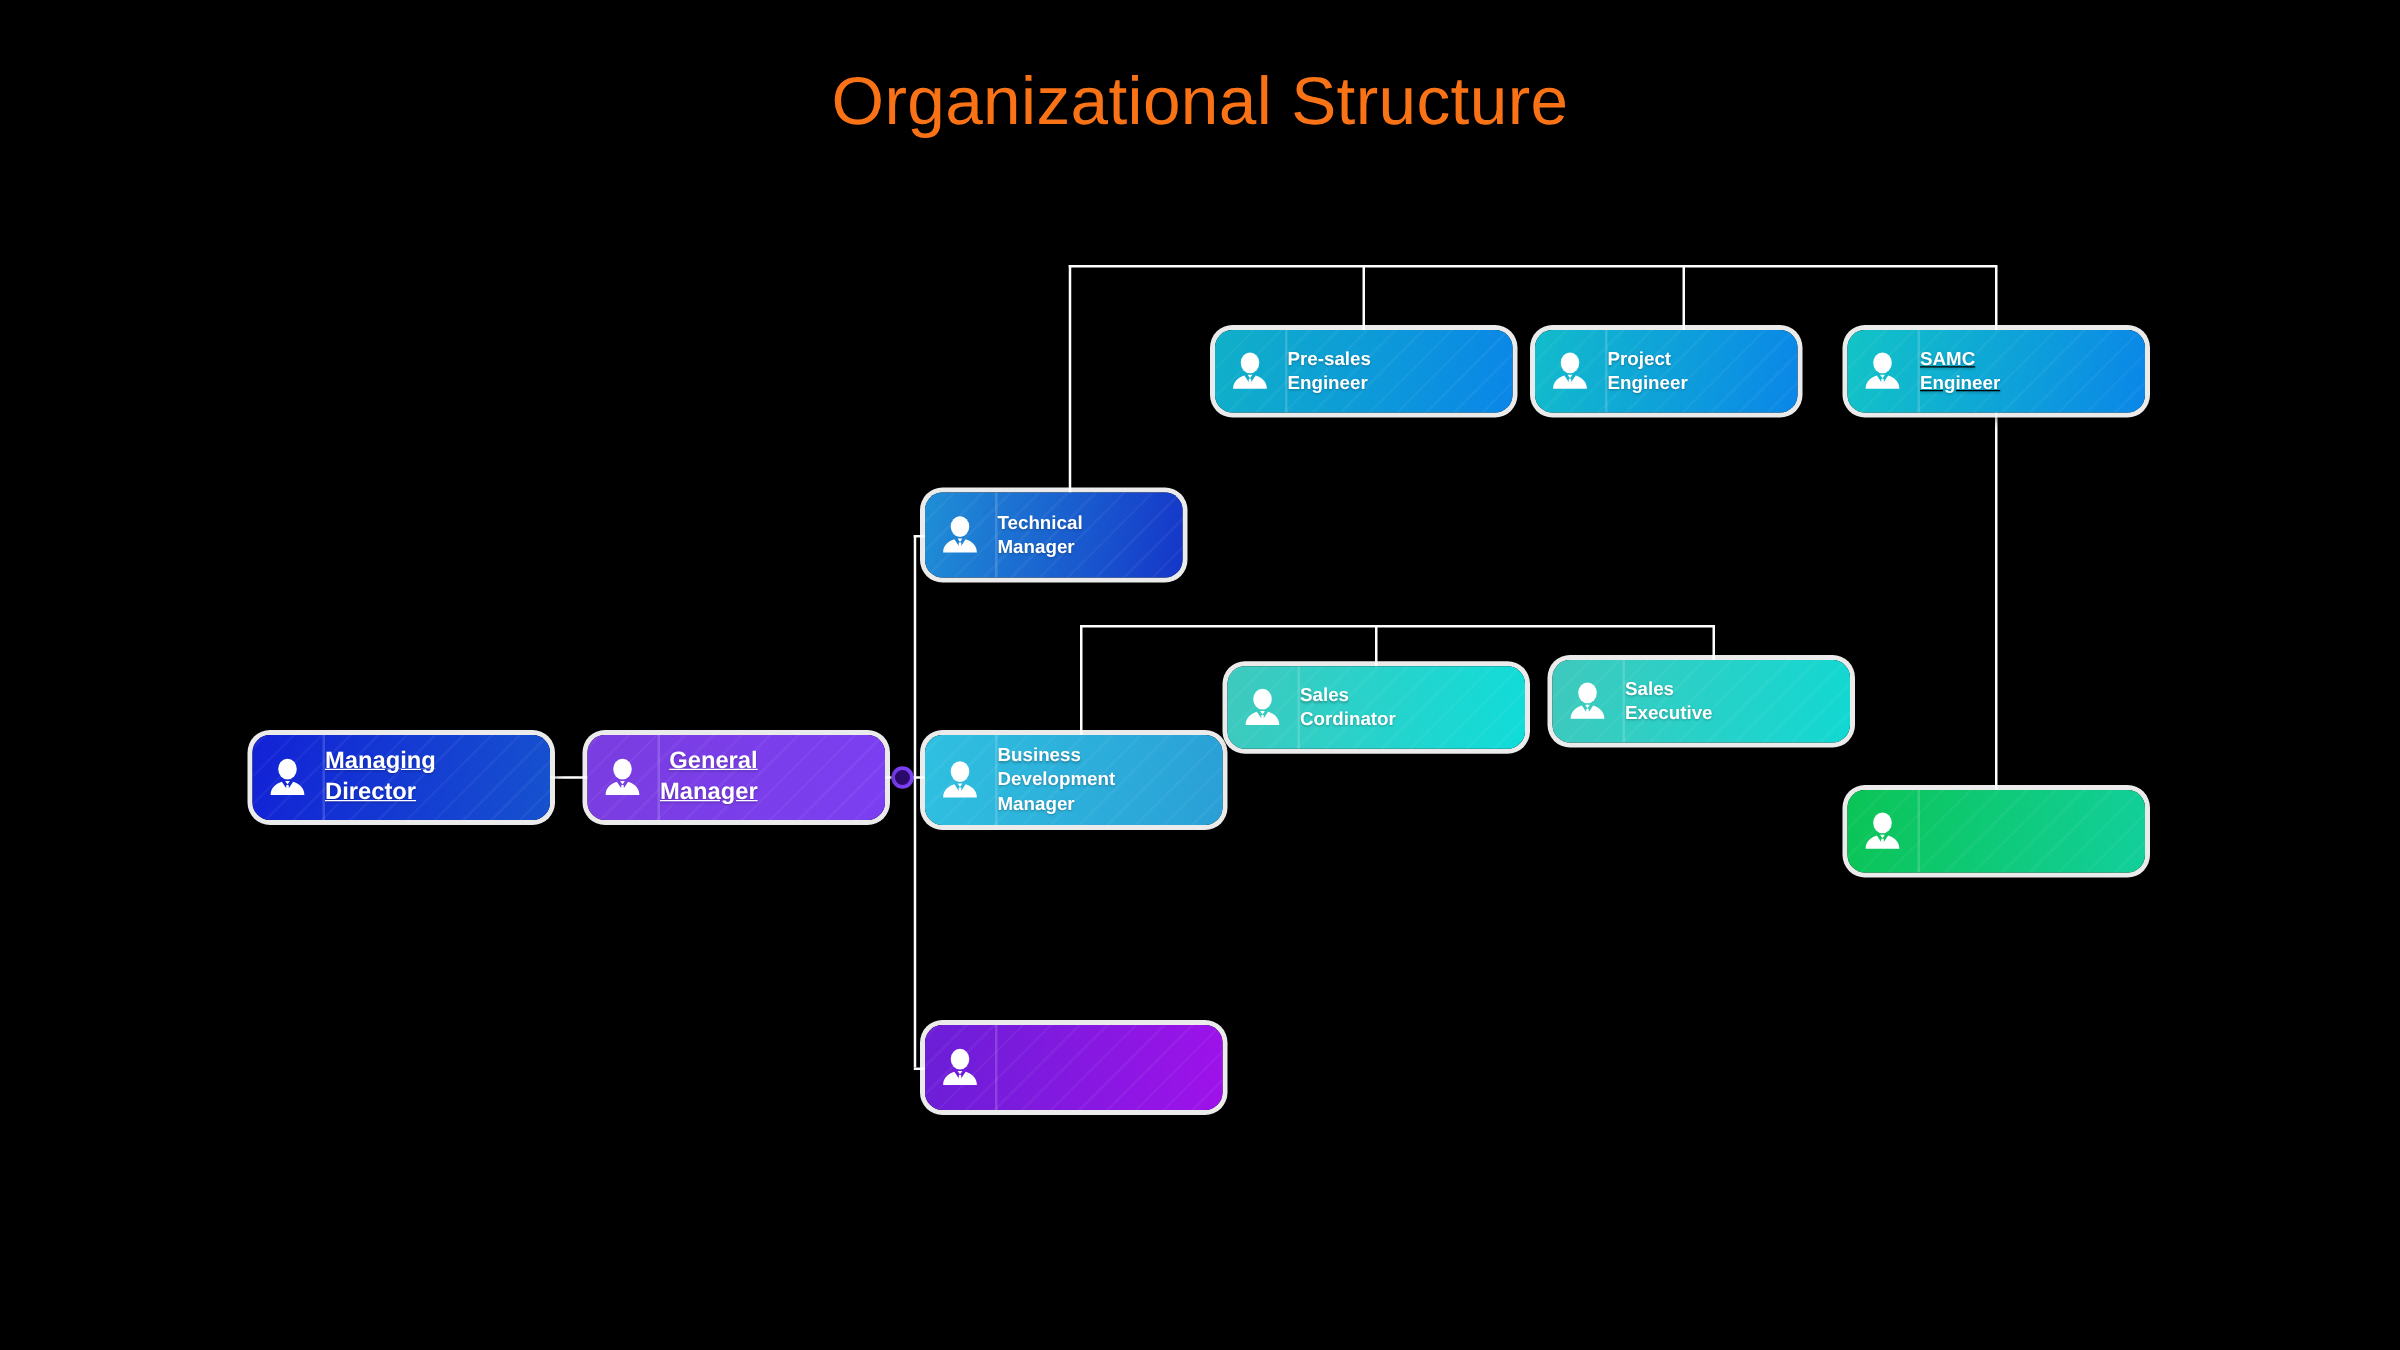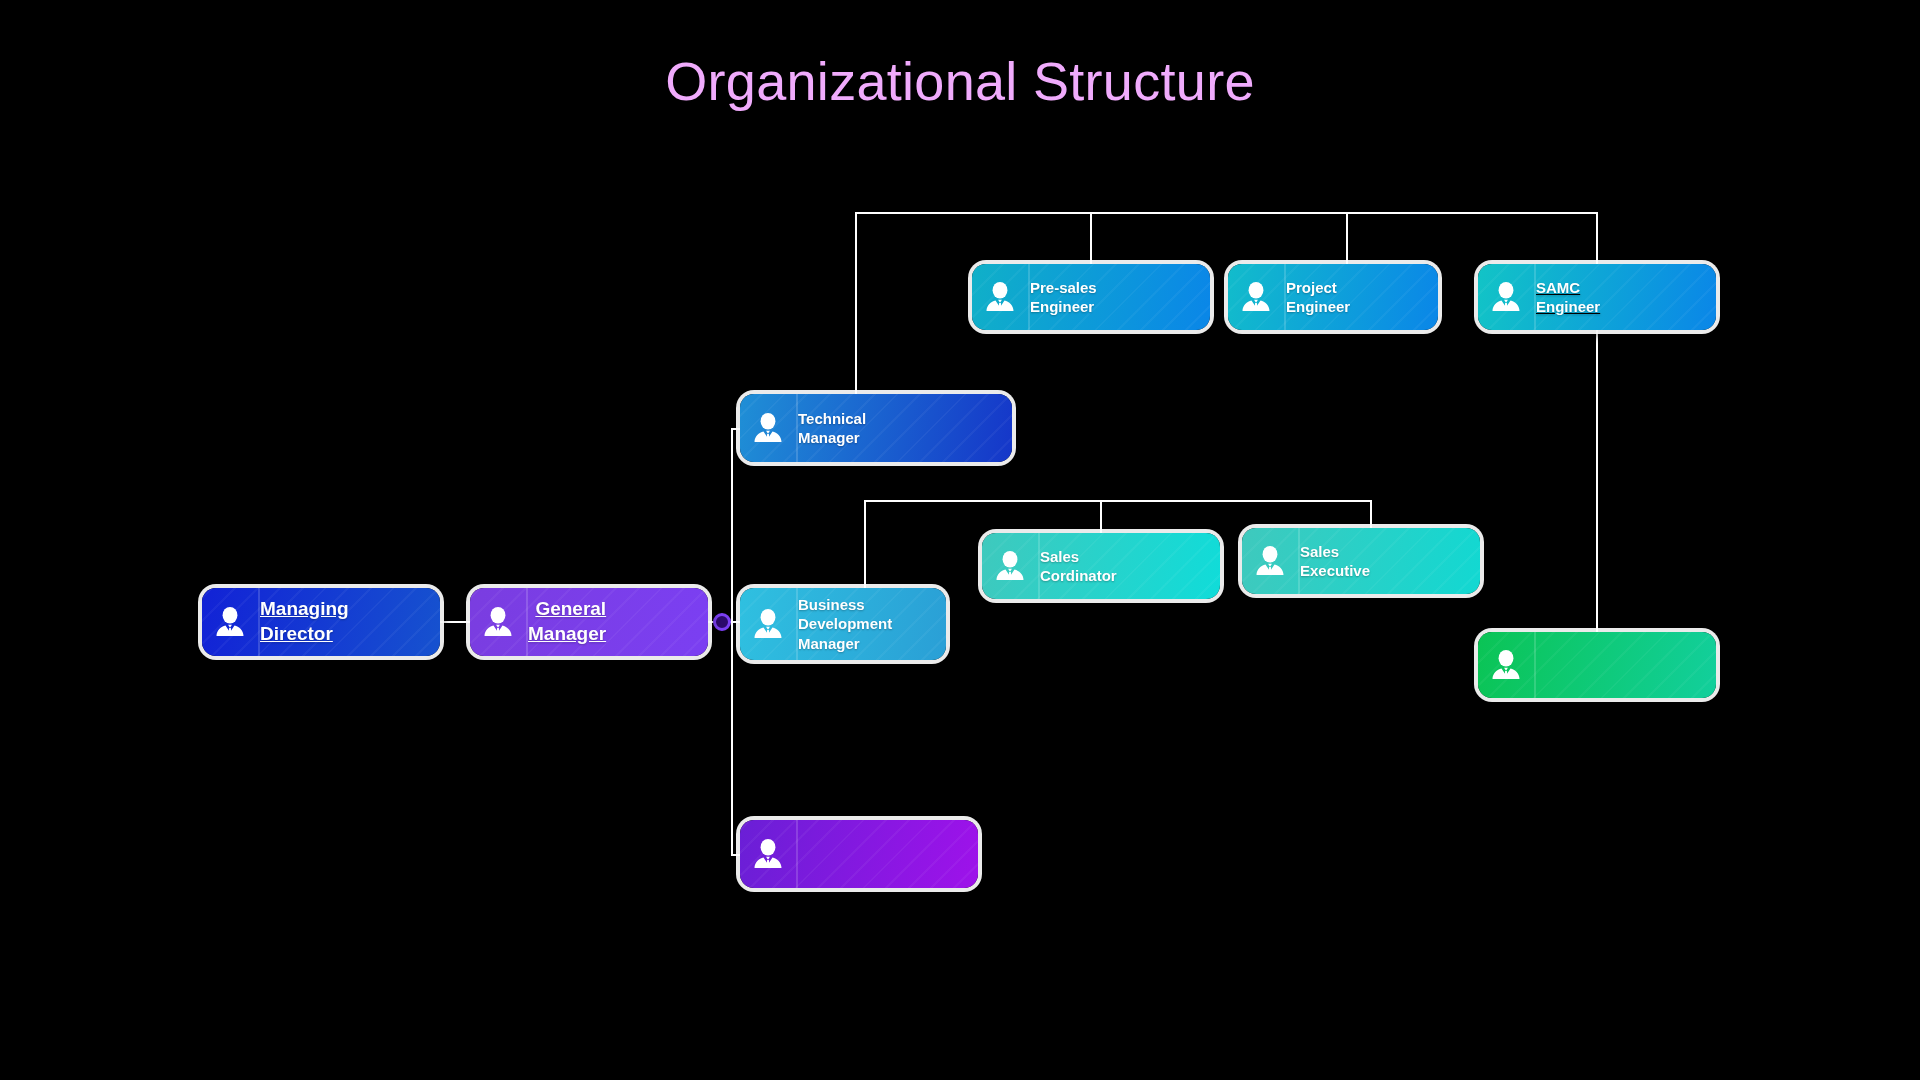--- a/index.html
+++ b/index.html
@@ -23,21 +23,21 @@
     height: 1080px;
   }
 
   
   #page-title {
     position: absolute;
     left: 0;
     top: 52px;
     width: 1920px;
     text-align: center;
-    color: #f0abfc;
+    color: #f97316;
     font-size: 54px;
     font-weight: 400;
     letter-spacing: 0.3px;
     line-height: 1.1;
     white-space: pre;
   }
 
   
   #connector-layer {
     position: absolute;
@@ -165,33 +165,33 @@
           <svg width="36" height="36" viewBox="0 0 32 32" aria-hidden="true">
             <ellipse cx="16" cy="10" rx="6.6" ry="7.4" fill="#ffffff"></ellipse>
             <path d="M4 28.5c0-5.2 4.0-8.3 8.0-9.4l4.0 6.0 4.0-6.0c4.0 1.1 8.0 4.2 8.0 9.4z" fill="#ffffff"></path>
             <path d="M14.3 18.4h3.4l-1.7 2.6z" fill="#ffffff"></path>
             <path d="M15.2 21.4h1.6l0.5 6.0h-2.6z" fill="#ffffff"></path>
           </svg>
         </div>
         <div class="node-label big">General
 Manager</div>
       </div>
-      <div class="node" style="left: 740px; top: 394px; width: 272px; height: 68px; background: linear-gradient(100deg, rgb(31, 143, 214) 0%, rgb(21, 54, 201) 100%); justify-content: flex-end;">
+      <div class="node" style="left: 740px; top: 394px; width: 206px; height: 68px; background: linear-gradient(100deg, rgb(31, 143, 214) 0%, rgb(21, 54, 201) 100%); justify-content: flex-end;">
         <div class="node-icon">
           <svg width="36" height="36" viewBox="0 0 32 32" aria-hidden="true">
             <ellipse cx="16" cy="10" rx="6.6" ry="7.4" fill="#ffffff"></ellipse>
             <path d="M4 28.5c0-5.2 4.0-8.3 8.0-9.4l4.0 6.0 4.0-6.0c4.0 1.1 8.0 4.2 8.0 9.4z" fill="#ffffff"></path>
             <path d="M14.3 18.4h3.4l-1.7 2.6z" fill="#ffffff"></path>
             <path d="M15.2 21.4h1.6l0.5 6.0h-2.6z" fill="#ffffff"></path>
           </svg>
         </div>
         <div class="node-label">Technical
 Manager</div>
       </div>
-      <div class="node" style="left: 740px; top: 588px; width: 206px; height: 72px; background: linear-gradient(100deg, rgb(47, 192, 224) 0%, rgb(42, 159, 214) 100%);">
+      <div class="node" style="left: 740px; top: 588px; width: 238px; height: 72px; background: linear-gradient(100deg, rgb(47, 192, 224) 0%, rgb(42, 159, 214) 100%);">
         <div class="node-icon">
           <svg width="36" height="36" viewBox="0 0 32 32" aria-hidden="true">
             <ellipse cx="16" cy="10" rx="6.6" ry="7.4" fill="#ffffff"></ellipse>
             <path d="M4 28.5c0-5.2 4.0-8.3 8.0-9.4l4.0 6.0 4.0-6.0c4.0 1.1 8.0 4.2 8.0 9.4z" fill="#ffffff"></path>
             <path d="M14.3 18.4h3.4l-1.7 2.6z" fill="#ffffff"></path>
             <path d="M15.2 21.4h1.6l0.5 6.0h-2.6z" fill="#ffffff"></path>
           </svg>
         </div>
         <div class="node-label">Business
 Development

